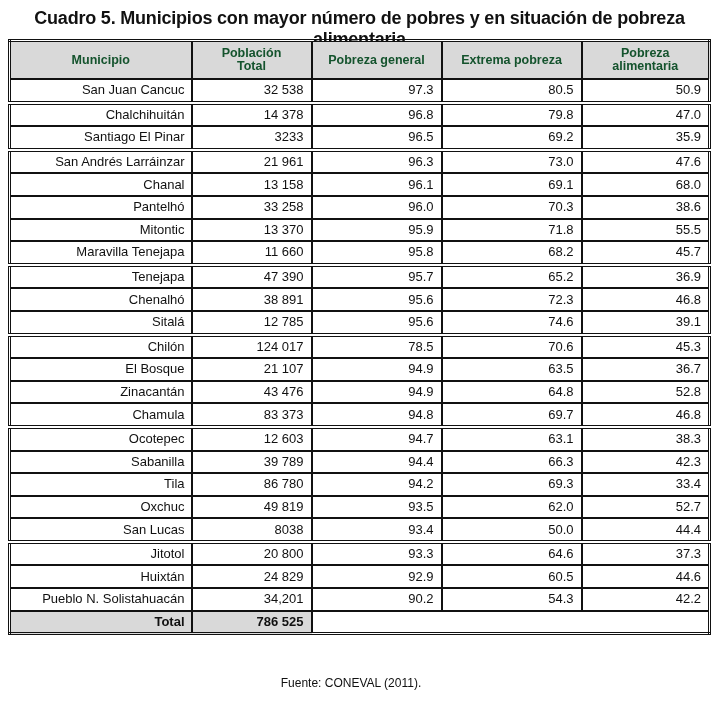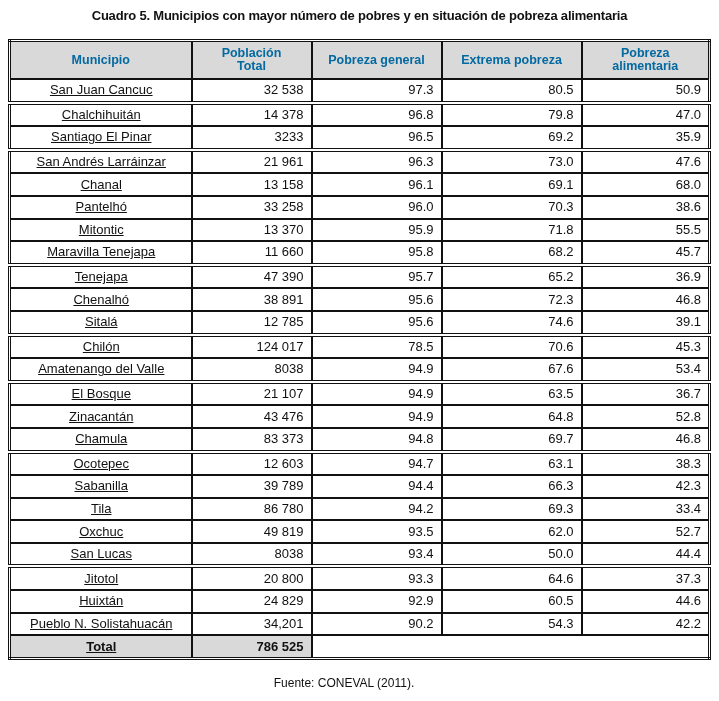--- a/index.html
+++ b/index.html
@@ -1,29 +1,29 @@
 <!DOCTYPE html>
 <html><head>
 <meta charset="utf-8">
 <style>
   html, body { margin: 0; padding: 0; background: #ffffff; }
   body { width: 719px; height: 701px; position: relative; overflow: hidden; font-family: "Liberation Sans", sans-serif; color: #111; }
-  .title { position: absolute; left: 0; top: 8px; width: 719px; text-align: center; font-weight: bold; font-size: 13px; letter-spacing: -0.2px; color: #111; }
+  .title { position: absolute; left: 0; top: 8px; width: 719px; text-align: center; font-weight: bold; font-size: 18px; letter-spacing: -0.2px; color: #111; }
   .wrap { position: absolute; left: 8px; top: 39px; }
   table { border-collapse: collapse; table-layout: fixed; font-size: 13px; }
   .outer { border: 3px double #111; }
   col.c1 { width: 182px; } col.c2 { width: 120px; } col.c3 { width: 130px; } col.c4 { width: 140px; } col.c5 { width: 128px; }
-  th { background: #d9d9d9; font-weight: bold; font-size: 12.5px; line-height: 13px; height: 36px; border: 2px solid #111; padding: 0 4px; text-align: center; color: #0369a1; }
+  th { background: #d9d9d9; font-weight: bold; font-size: 12.5px; line-height: 13px; height: 36px; border: 2px solid #111; padding: 0 4px; text-align: center; color: #14532d; }
   td { height: 20.6px; border: 2px solid #111; padding: 0 6px; line-height: 18px; color: #111; }
-  td.name { text-align: center; padding-left: 7px; text-decoration: underline; }
+  td.name { text-align: right; padding-left: 7px; }
   td.num { text-align: right; padding-right: 7px; }
   tr.group-end td { border-bottom: 4px double #111; }
   tr.total td { background: #d9d9d9; font-weight: bold; }
   tr.total td.blank { background: transparent; border: none; }
-  .footer { position: absolute; left: 1px; top: 676px; width: 686px; text-align: center; font-size: 12px; color: #111; }
+  .footer { position: absolute; left: 8px; top: 676px; width: 686px; text-align: center; font-size: 12px; color: #111; }
 </style>
 </head>
 <body>
 
 <div class="title">Cuadro 5. Municipios con mayor número de pobres y en situación de pobreza alimentaria</div>
 
 <div class="wrap">
   <table class="outer">
     <colgroup>
         <col class="c1">
@@ -119,27 +119,20 @@
           <td class="num">74.6</td>
           <td class="num">39.1</td>
         </tr>
         <tr>
           <td class="name">Chilón</td>
           <td class="num">124 017</td>
           <td class="num">78.5</td>
           <td class="num">70.6</td>
           <td class="num">45.3</td>
         </tr>
-        <tr class="group-end">
-          <td class="name">Amatenango del Valle</td>
-          <td class="num">8038</td>
-          <td class="num">94.9</td>
-          <td class="num">67.6</td>
-          <td class="num">53.4</td>
-        </tr>
         <tr>
           <td class="name">El Bosque</td>
           <td class="num">21 107</td>
           <td class="num">94.9</td>
           <td class="num">63.5</td>
           <td class="num">36.7</td>
         </tr>
         <tr>
           <td class="name">Zinacantán</td>
           <td class="num">43 476</td>

